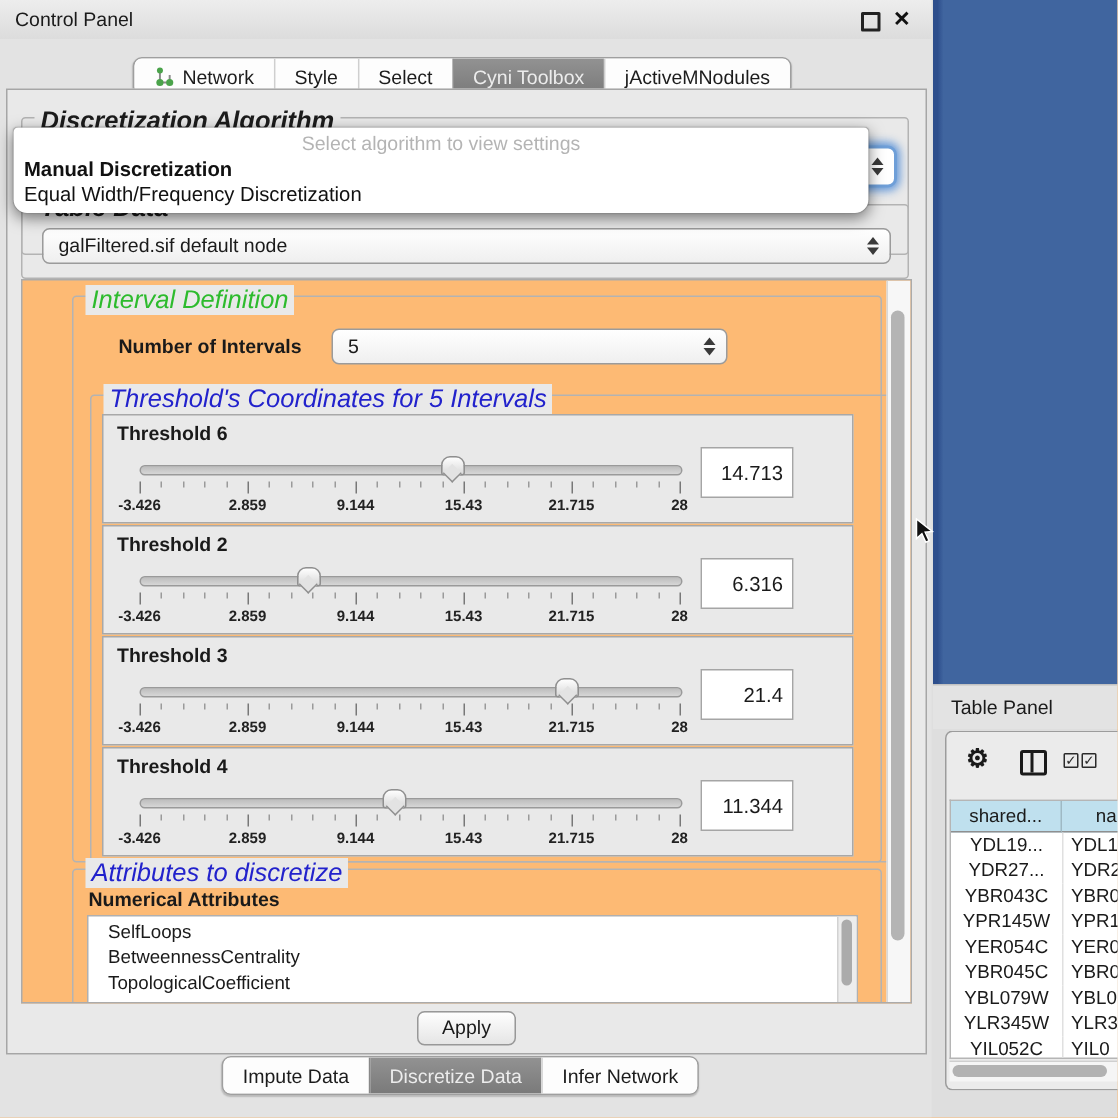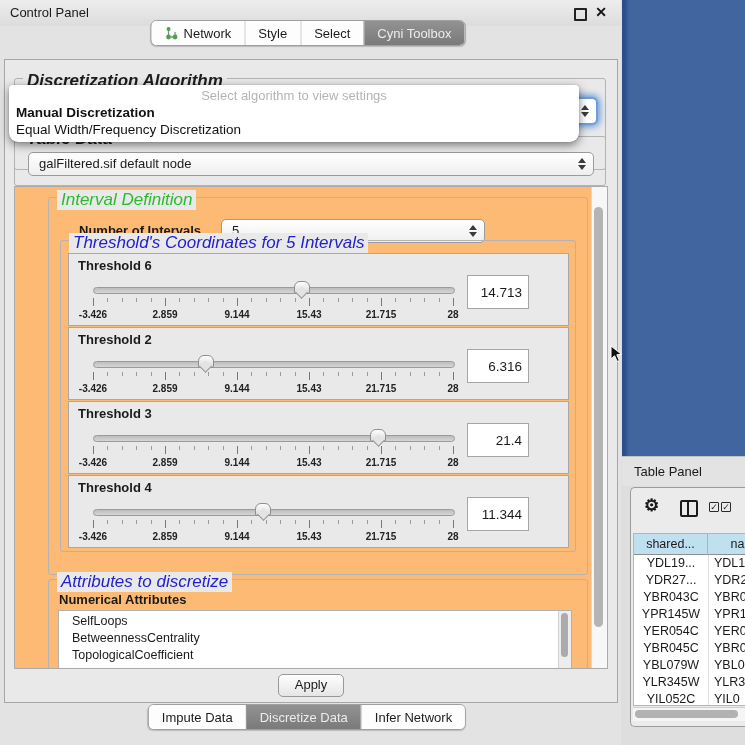--- a/index.html
+++ b/index.html
@@ -9,21 +9,21 @@
 
   
   #control-panel{left:0;top:0;width:621px;height:745px;background:#e3e3e3;}
   #cp-titlebar{left:0;top:0;width:621px;height:26px;background:linear-gradient(#ededed,#dcdcdc);}
   #cp-title{left:10px;top:5px;font-size:13px;}
   #float-icon{right:34px;top:8px;width:9px;height:9px;border:2px solid #222;border-radius:1px;}
   #close-icon{right:14px;top:4px;font-size:14px;font-weight:bold;color:#111;}
 
   .segbar{display:flex;height:24px;border:1px solid #9f9f9f;border-radius:6px;overflow:hidden;
           background:#fdfdfd;box-shadow:0 1px 1px rgba(0,0,0,.18);}
-  #top-tabs{top:20px;left:308px;transform:translateX(-50%);}
+  #top-tabs{top:38px;left:308px;transform:translateX(-50%);}
   #bottom-tabs{top:704px;left:307px;transform:translateX(-50%);}
   .seg-tab{display:flex;align-items:center;gap:5px;padding:0 13px;font-size:13px;color:#1c1c1c;
            background:#fdfdfd;white-space:nowrap;}
   .seg-tab + .seg-tab{border-left:1px solid #cfcfcf;}
   .seg-tab.selected{background:linear-gradient(#929292,#7a7a7a);color:#ececec;border-left-color:#888;}
 
   #content-panel{left:4px;top:59px;width:612px;height:642px;background:#e9e9e9;border:1px solid #a6a6a6;}
 
   .group{position:absolute;border:1px solid #b3b3b3;border-radius:3px;}
   .group-title{position:absolute;top:-8px;left:8px;background:#e9e9e9;padding:0 4px;font-size:17px;white-space:nowrap;font-style:italic;}
@@ -50,21 +50,21 @@
   #td-combo{left:13px;top:15px;width:564px;height:22px;}
 
   #scrollpane{left:9px;top:126px;width:592px;height:481px;border:1px solid #ababab;overflow:hidden;background:#fdba74;}
   #sp-vscroll{right:0;top:0;width:15px;height:481px;background:#f7f7f7;border-left:1px solid #d8d8d8;}
   #sp-thumb{left:2px;top:20px;width:9px;height:420px;background:#b4b4b4;border-radius:5px;}
 
   #interval-group{left:33px;top:10px;width:538px;height:376px;}
   #noi-label{left:30px;top:25px;font-size:13px;font-weight:bold;}
   #noi-combo{left:172px;top:21px;width:262px;height:22px;}
 
-  #thr-group{left:11px;top:42px;width:514px;height:310px;}
+  #thr-group{left:11px;top:65px;width:514px;height:310px;padding-left:22px;}
   .thr-panel{position:absolute;left:7px;width:499px;height:71px;border:1px solid #a8a8a8;background:#e9e9e9;}
   .thr-label{position:absolute;left:9px;top:4px;font-size:13px;font-weight:bold;}
   .thr-slider{position:absolute;left:24px;top:26px;width:360px;height:42px;}
   .track{position:absolute;left:0;top:7px;width:100%;height:5px;background:linear-gradient(#bdbdbd,#d6d6d6);
          border:1px solid #9a9a9a;border-radius:4px;}
   .thumb{position:absolute;top:1px;margin-left:-7px;width:14px;height:11px;
          background:linear-gradient(#fefefe,#d9d9d9);border:1px solid #8f8f8f;border-radius:6px 6px 2px 2px;}
   .thumb:after{content:"";position:absolute;left:2.4px;top:5.5px;width:8px;height:8px;background:#e3e3e3;
          border-right:1px solid #8f8f8f;border-bottom:1px solid #8f8f8f;transform:rotate(45deg);}
   .ticks{position:absolute;left:0;top:18px;width:100%;height:9px;}
@@ -137,20 +137,23 @@
         <span>Network</span>
       </div>
       <div class="seg-tab">
         <span>Style</span>
       </div>
       <div class="seg-tab">
         <span>Select</span>
       </div>
       <div class="seg-tab selected">
         <span>Cyni Toolbox</span>
+      </div>
+      <div class="seg-tab">
+        <span>jActiveMNodules</span>
       </div>
     </div>
 
   <div class="abs" id="content-panel">
 
     <div class="group" id="disc-group">
       <span class="group-title t-bold">Discretization Algorithm</span>
       <div class="abs" id="disc-combo">
         <span class="stepper">
           <span class="tri-up"></span>

